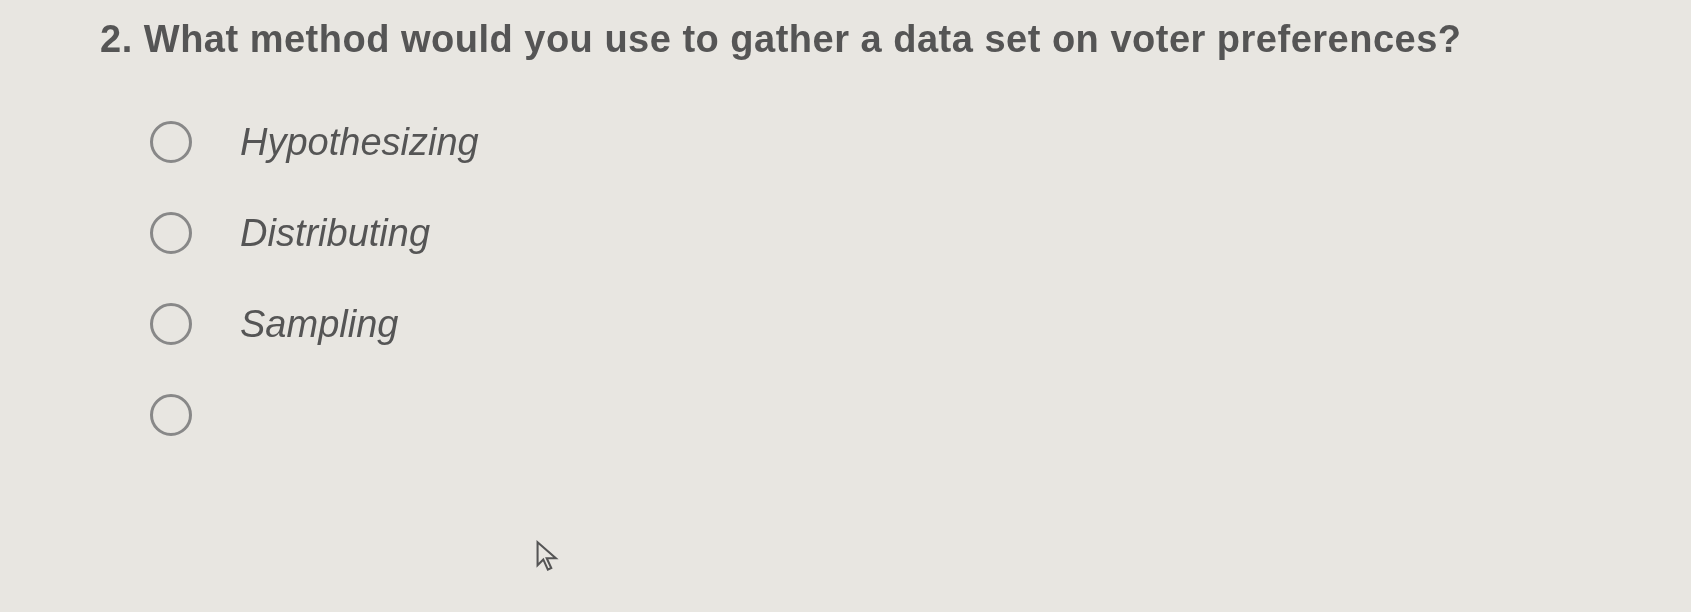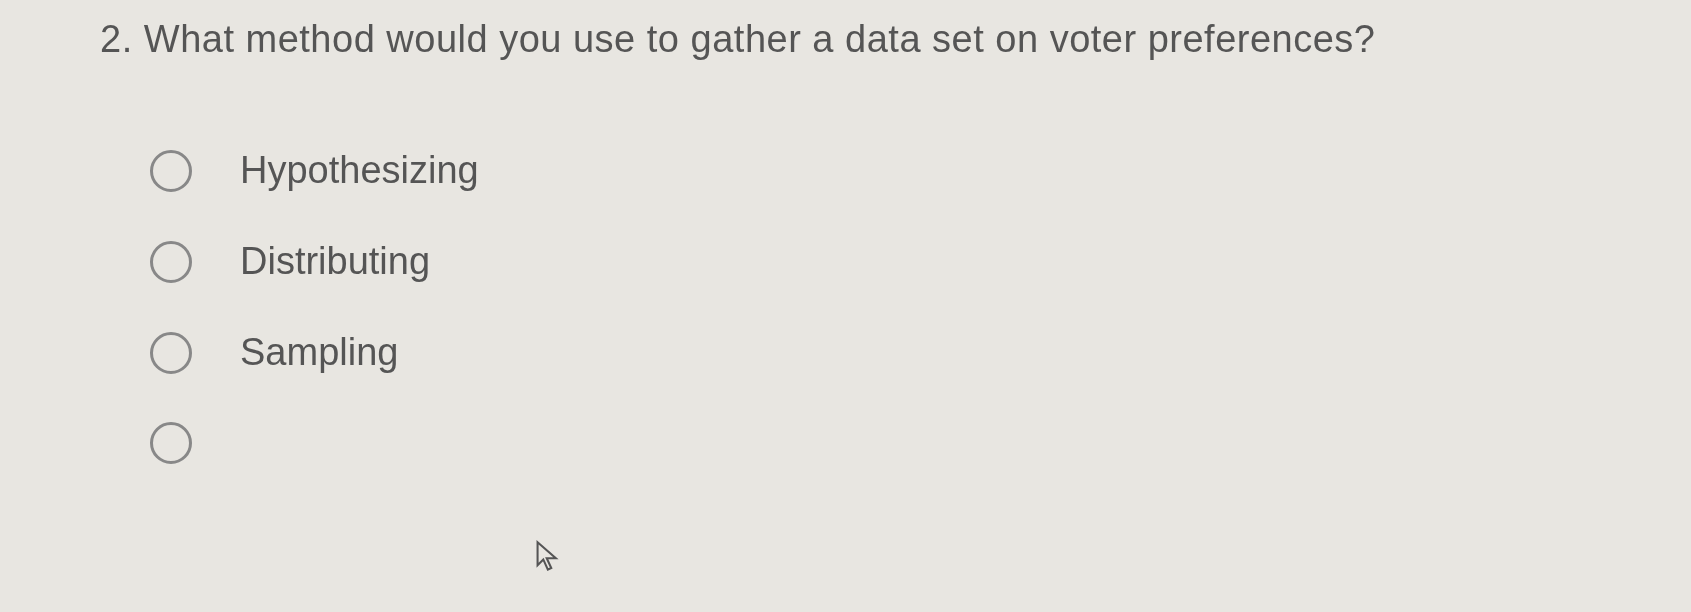--- a/index.html
+++ b/index.html
@@ -13,30 +13,31 @@
       background: #e8e6e1;
       font-family: Arial, Helvetica, sans-serif;
       color: #4a4a4a;
       padding-top: 18px;
       padding-left: 100px;
       position: relative;
     }
     .question-text {
       font-size: 38px;
       color: #555;
-      margin-bottom: 88px;
+      margin-bottom: 60px;
       letter-spacing: 0.5px;
+      font-weight: bold;
     }
     .options {
       padding-left: 50px;
     }
     .option-row {
       display: flex;
-      align-items: center;
       margin-bottom: 48px;
+      font-style: italic;
     }
     .radio {
       width: 42px;
       height: 42px;
       border: 3px solid #888;
       border-radius: 50%;
       background: transparent;
       flex-shrink: 0;
       margin-right: 48px;
       cursor: pointer;

